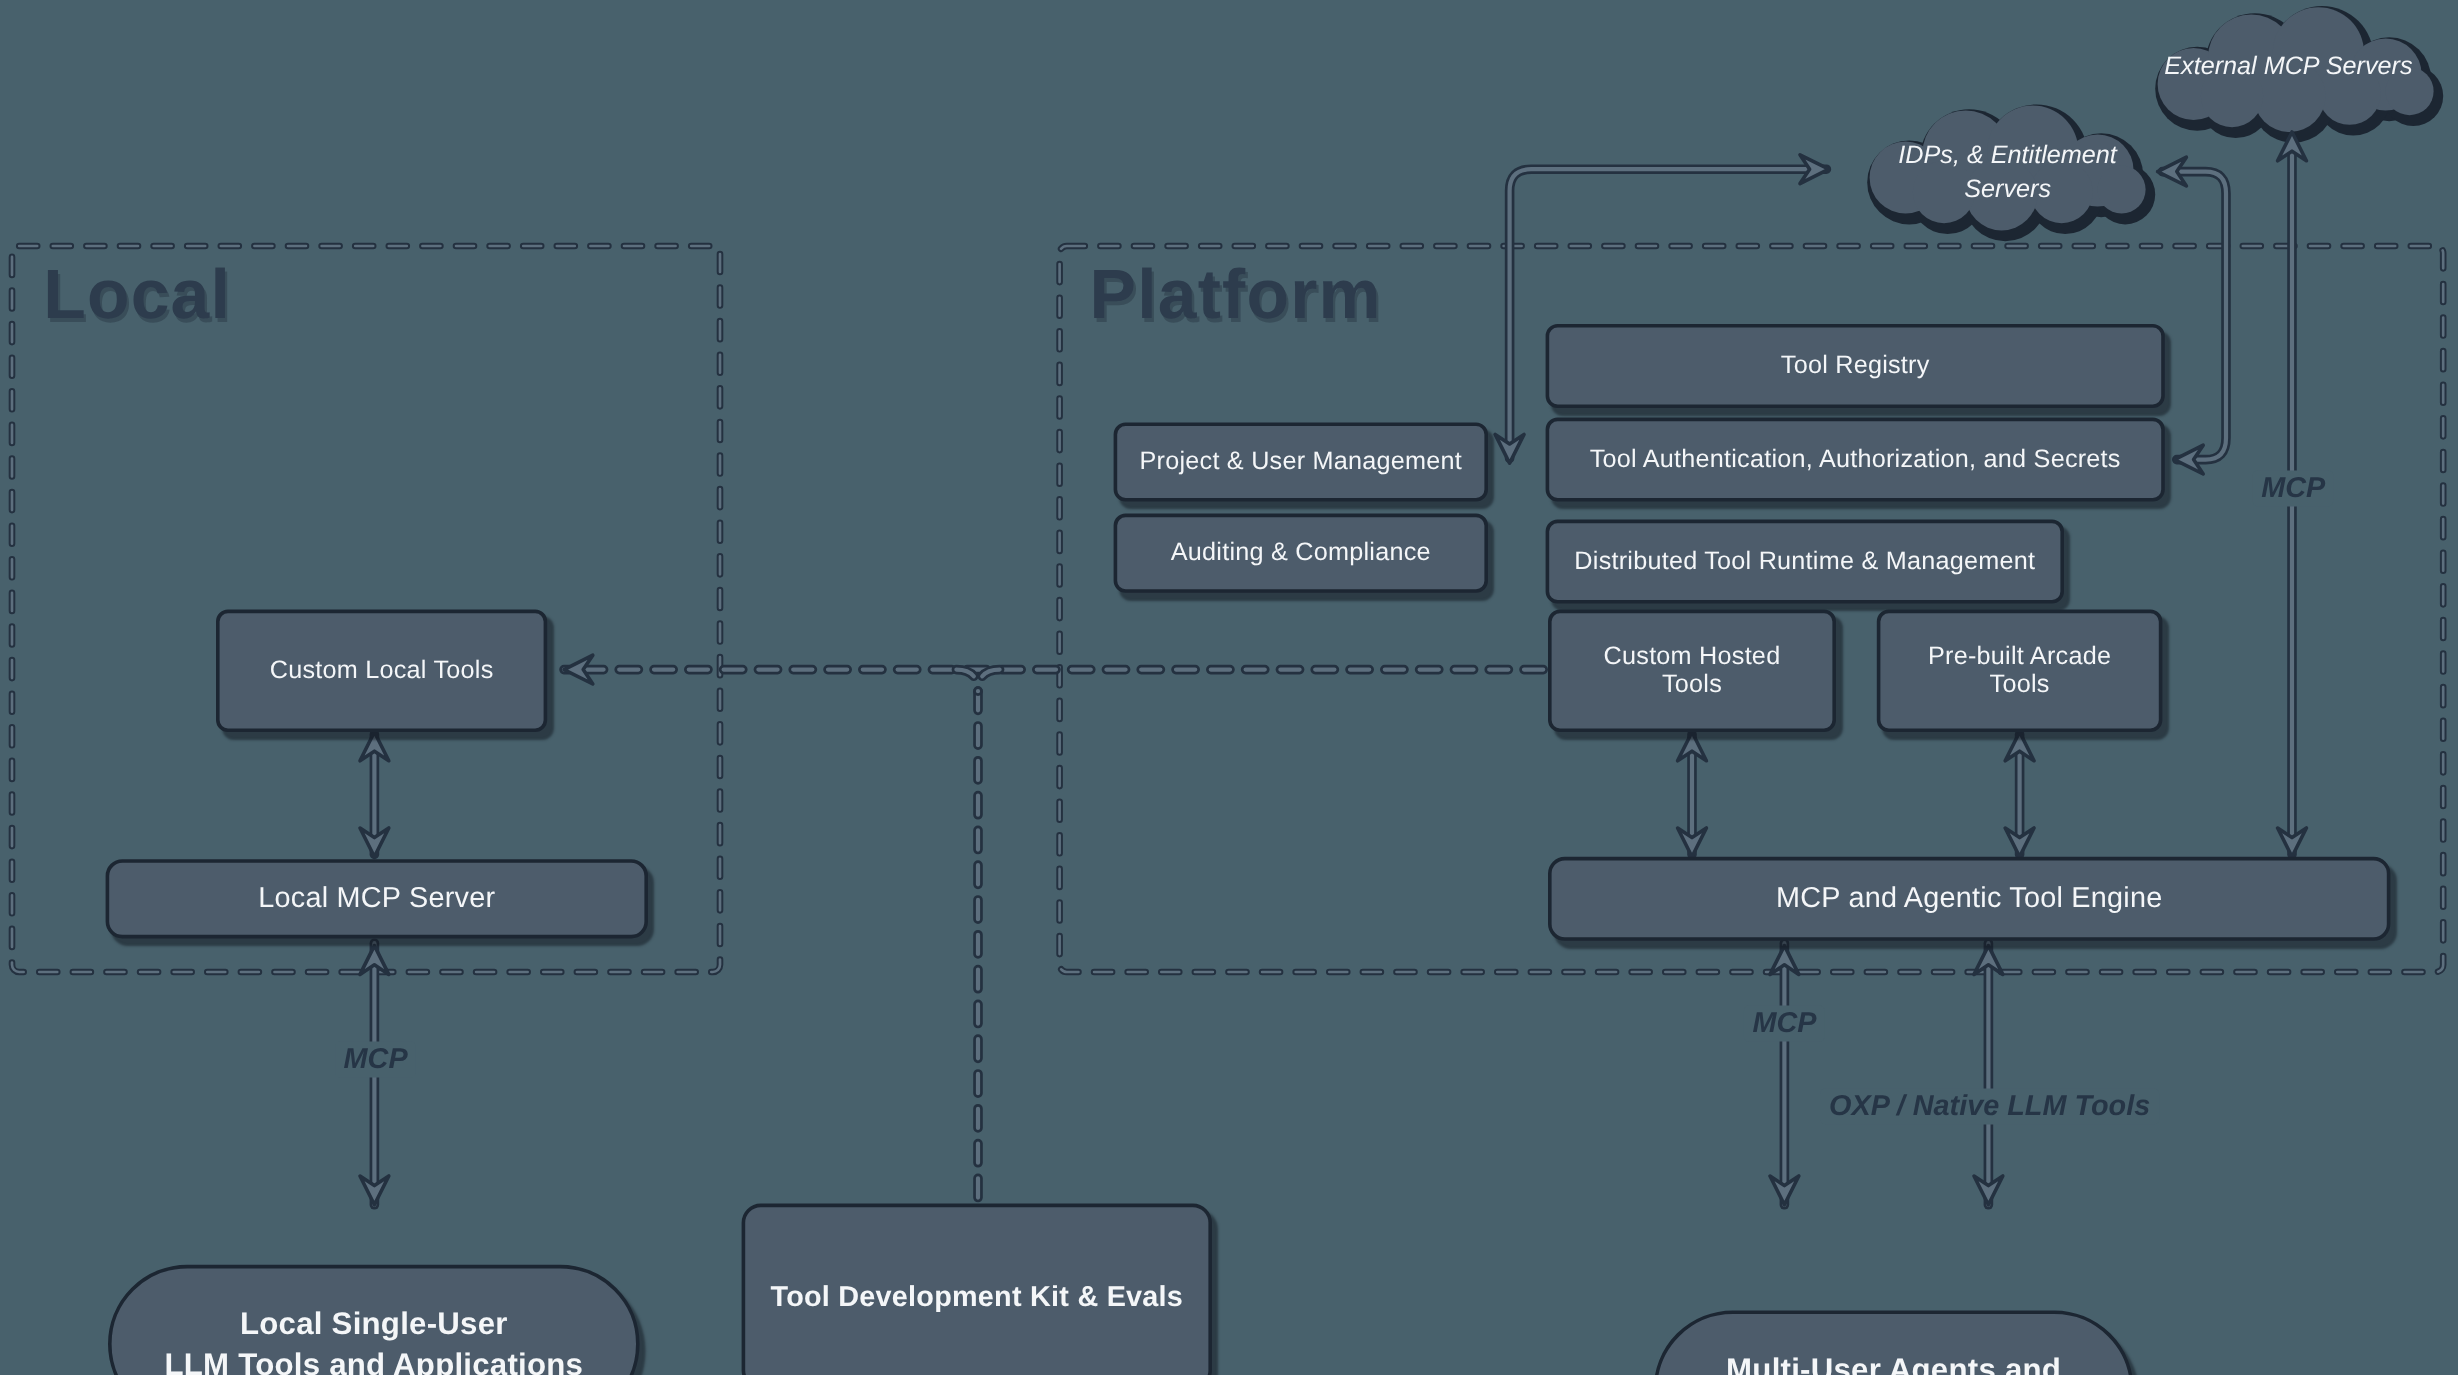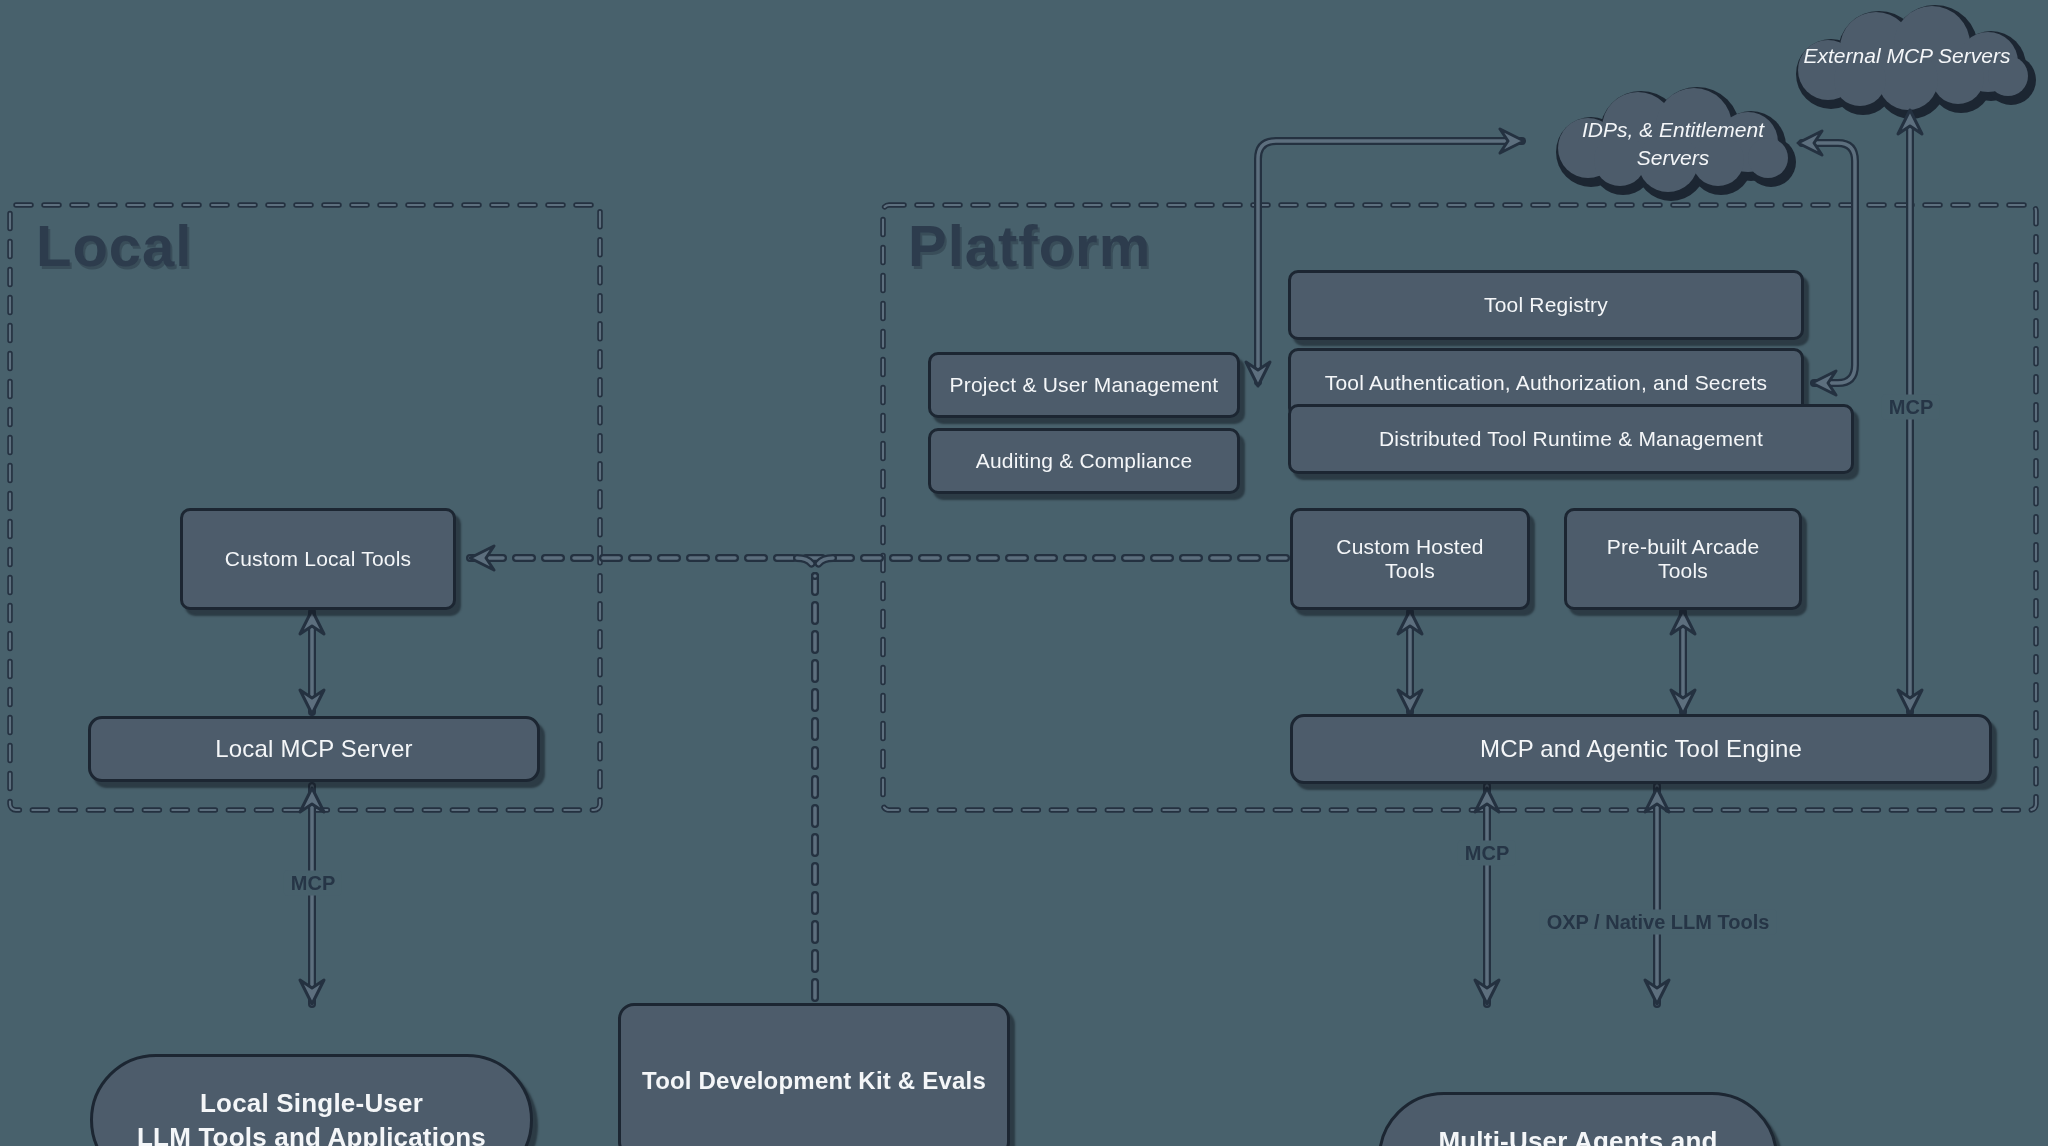--- a/index.html
+++ b/index.html
@@ -14,22 +14,22 @@
     letter-spacing:1px;text-shadow:2px 3px 0 rgba(18,26,38,.28);text-align:center;}
   .node{position:absolute;z-index:2;background:var(--fill);border:3px solid var(--border);
     border-radius:10px;color:var(--text);display:flex;align-items:center;justify-content:center;
     text-align:center;font-size:21px;font-weight:500;letter-spacing:.2px;padding:0 16px;box-sizing:border-box;
     box-shadow:5px 6px 2px rgba(15,21,30,.5);}
   .node.big{border-radius:14px;font-size:24px;}
   .node.pill{border-radius:70px;font-weight:bold;font-size:26px;line-height:34px;flex-direction:column;margin-top:48px;}
   .node.tdk{border-radius:16px;font-weight:bold;font-size:24px;}
   .cloud-text{position:absolute;z-index:2;color:var(--text);font-style:italic;font-size:21px;
     font-weight:500;text-align:center;line-height:28px;}
-  .edge-label{position:absolute;z-index:3;transform:translate(-50%,-50%);
-    font-weight:bold;font-size:20px;color:var(--label);background:var(--bg);padding:1px 7px;
+  .edge-label{position:absolute;z-index:3;transform:translate(-50%,-50%);font-style:italic;
+    font-weight:bold;font-size:24px;color:var(--label);background:var(--bg);padding:1px 7px;
     border-radius:4px;white-space:nowrap;}
 </style>
 </head>
 <body>
 
 <div id="canvas">
   <svg id="wires" width="2048" height="1146">
       <rect x="10" y="205" width="590" height="605" rx="6" fill="none" stroke-dasharray="15 13" stroke-linecap="round" stroke="#243140" stroke-width="5.5"></rect>
       <rect x="10" y="205" width="590" height="605" rx="6" fill="none" stroke-dasharray="15 13" stroke-linecap="round" stroke="#5d6f7e" stroke-width="2.2"></rect>
       <rect x="883" y="205" width="1153" height="605" rx="6" fill="none" stroke-dasharray="15 13" stroke-linecap="round" stroke="#243140" stroke-width="5.5"></rect>
@@ -118,21 +118,21 @@
   <div class="group-title" style="left:36px;top:212px;">Local</div>
   <div class="group-title" style="left:908px;top:212px;">Platform</div>
 
   <div class="node big" style="left:88px;top:716px;width:452px;height:66px;">Local MCP Server</div>
   <div class="node" style="left:180px;top:508px;width:276px;height:102px;">Custom Local Tools</div>
 
   <div class="node" style="left:928px;top:352px;width:312px;height:66px;">Project &amp; User Management</div>
   <div class="node" style="left:928px;top:428px;width:312px;height:66px;">Auditing &amp; Compliance</div>
   <div class="node" style="left:1288px;top:270px;width:516px;height:70px;">Tool Registry</div>
   <div class="node" style="left:1288px;top:348px;width:516px;height:70px;">Tool Authentication, Authorization, and Secrets</div>
-  <div class="node" style="left:1288px;top:404px;width:566px;height:70px;">Distributed Tool Runtime &amp; Management</div>
+  <div class="node" style="left:1288px;top:433px;width:432px;height:70px;">Distributed Tool Runtime &amp; Management</div>
   <div class="node" style="left:1290px;top:508px;width:240px;height:102px;">Custom Hosted Tools</div>
   <div class="node" style="left:1564px;top:508px;width:238px;height:102px;">Pre-built Arcade Tools</div>
   <div class="node big" style="left:1290px;top:714px;width:702px;height:70px;">MCP and Agentic Tool Engine</div>
 
   <div class="node pill" style="left:90px;top:1006px;width:443px;height:132px;">
     <span>Local Single-User</span>
     <span>LLM Tools and Applications</span>
   </div>
   <div class="node tdk" style="left:618px;top:1003px;width:392px;height:155px;">Tool Development Kit &amp; Evals</div>
   <div class="node pill" style="left:1378px;top:1044px;width:400px;height:132px;text-decoration:underline;">

